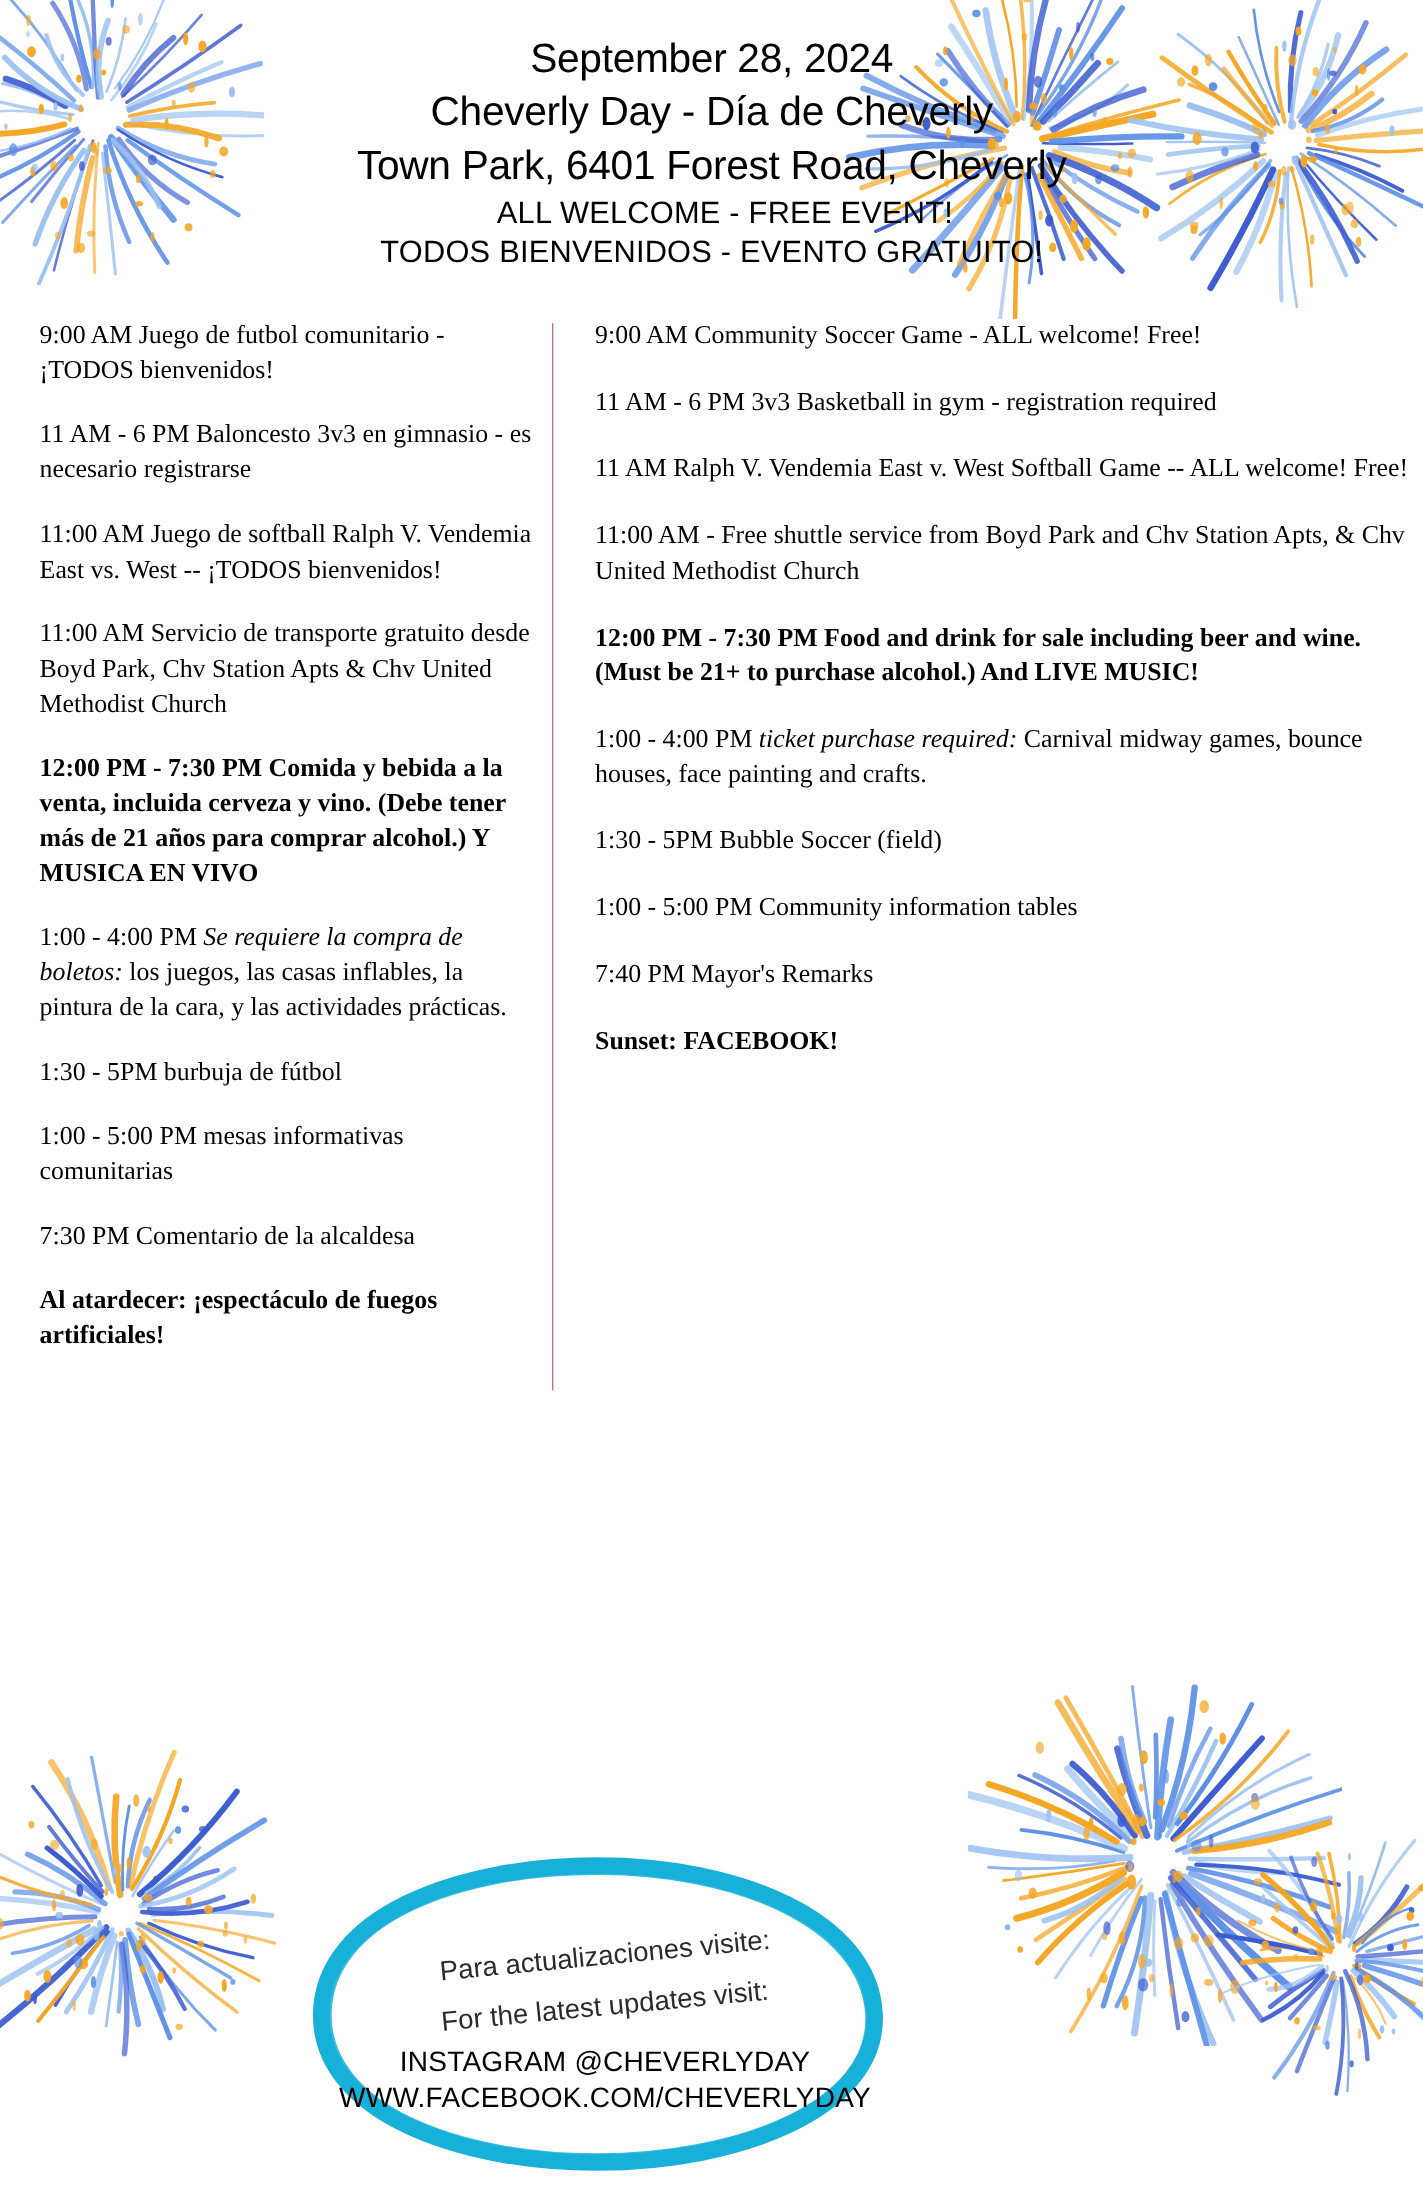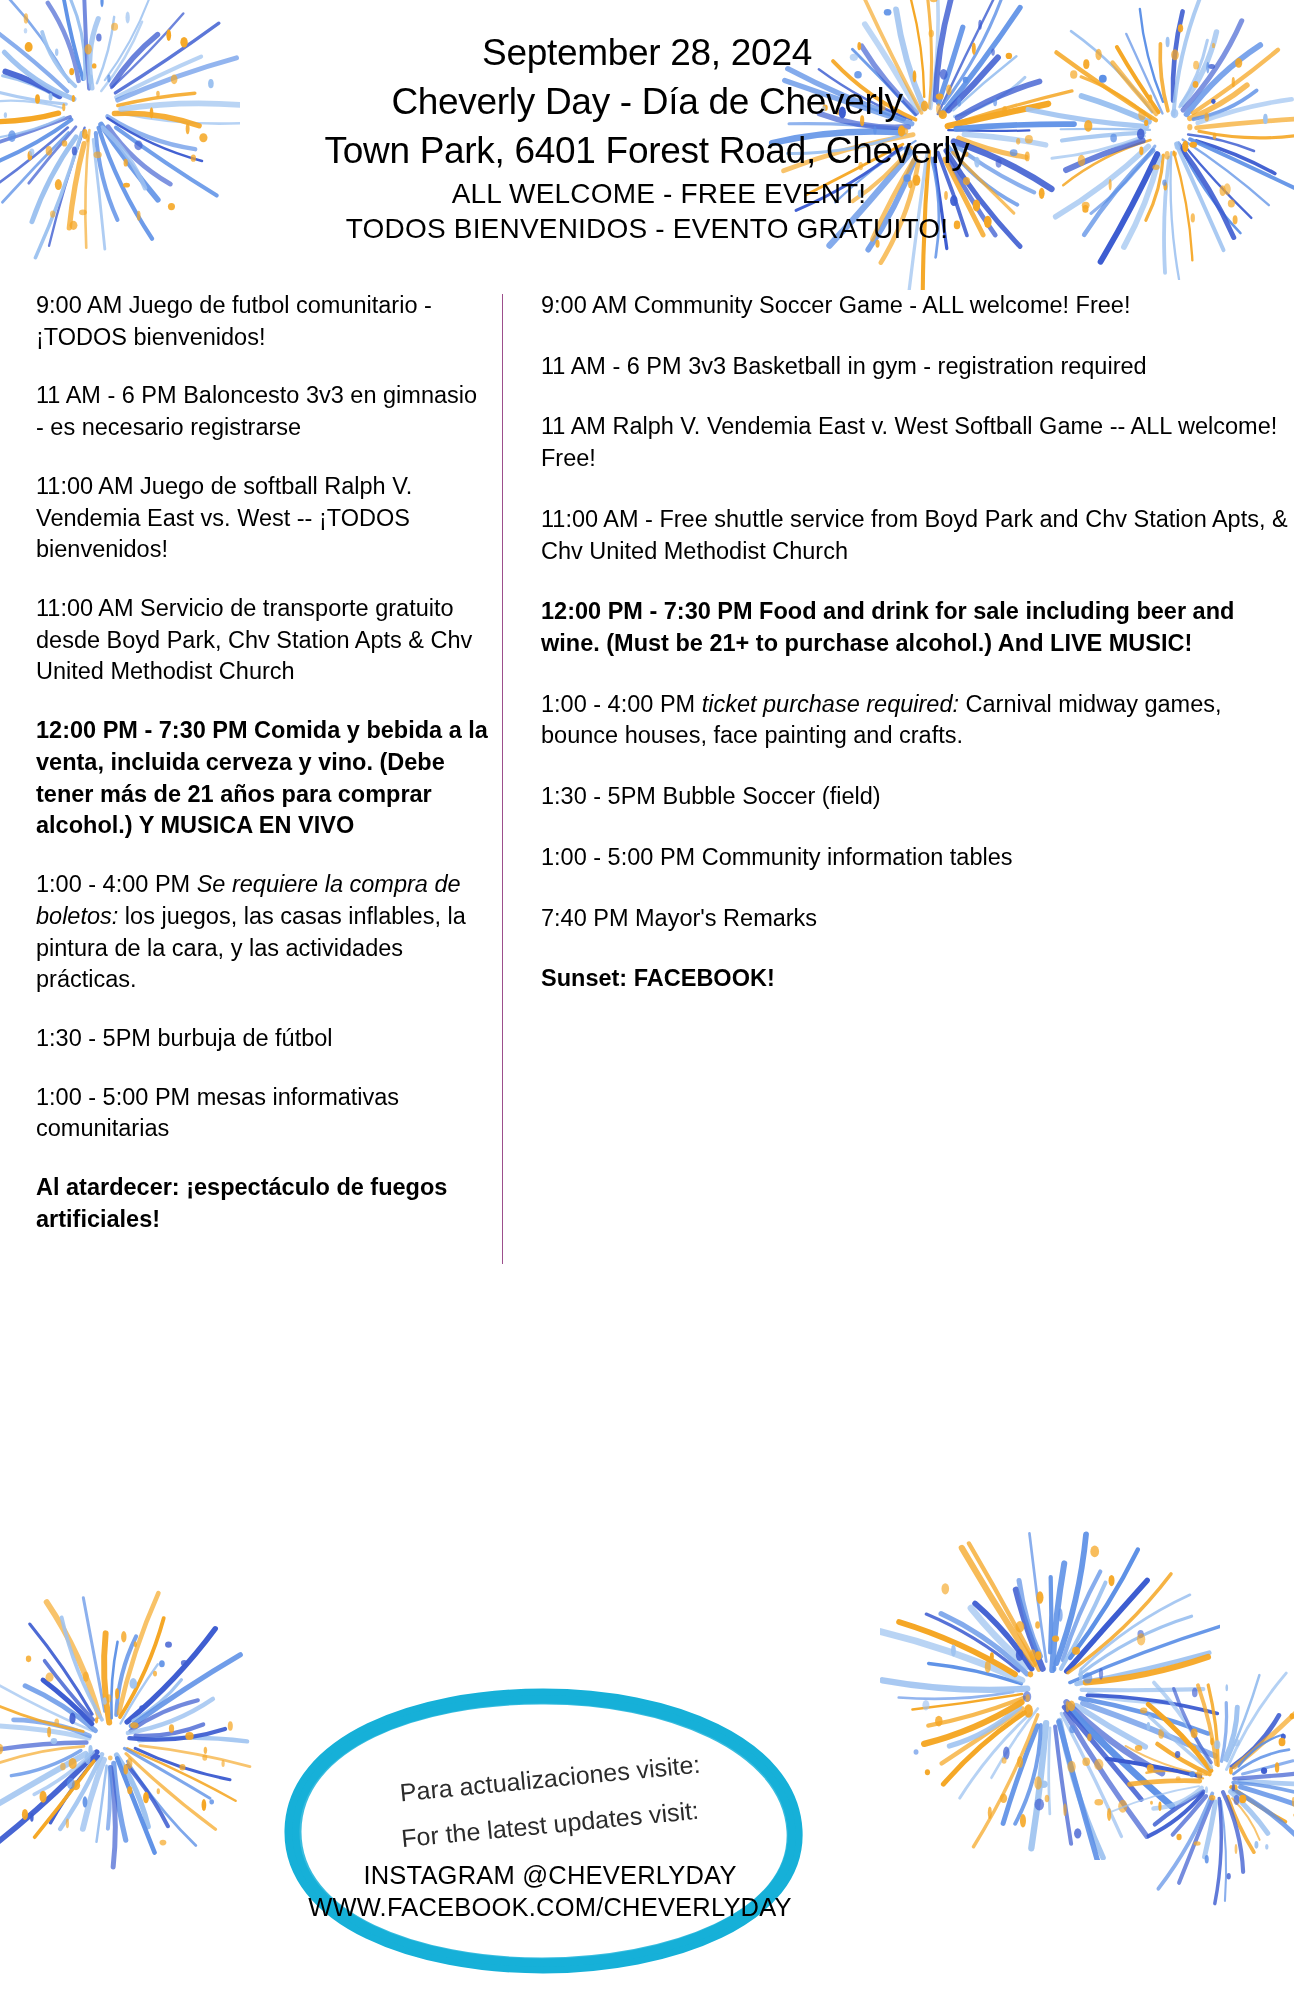--- a/index.html
+++ b/index.html
@@ -78,20 +78,21 @@
     width: 791px;
     padding-left: 38px;
   }
   .col-en .entry { }
 
   .entry {
     font-size: 23.5px;
     line-height: 1.35;
     margin: 0 0 27px 0;
     color: #000;
+    font-family: Liberation Serif, serif;
   }
   .entry.bold { font-weight: bold; }
   .entry .it { font-style: italic; }
   .col-en .entry { margin-bottom: 29px; }
 
   
   .footer {
     position: absolute;
     left: 0;
     top: 1660px;
@@ -757,20 +758,21 @@
 <div class="columns">
   <div class="col col-es" id="col-es">
       <div class="entry">9:00 AM Juego de futbol comunitario - ¡TODOS bienvenidos!</div>
       <div class="entry">11 AM - 6 PM Baloncesto 3v3 en gimnasio - es necesario registrarse</div>
       <div class="entry">11:00 AM Juego de softball Ralph V. Vendemia East vs. West -- ¡TODOS bienvenidos!</div>
       <div class="entry">11:00 AM Servicio de transporte gratuito desde Boyd Park, Chv Station Apts &amp; Chv United Methodist Church</div>
       <div class="entry bold">12:00 PM - 7:30 PM Comida y bebida a la venta, incluida cerveza y vino. (Debe tener más de 21 años para comprar alcohol.) Y MUSICA EN VIVO</div>
       <div class="entry"><span>1:00 - 4:00  PM </span><span class="it">Se requiere la compra de boletos:</span><span> los juegos, las casas inflables, la pintura de la cara, y las actividades prácticas.</span></div>
       <div class="entry">1:30 - 5PM burbuja de fútbol</div>
       <div class="entry">1:00 - 5:00 PM mesas informativas comunitarias</div>
+      <div class="entry">7:30 PM Comentario de la alcaldesa</div>
       <div class="entry bold">Al atardecer: ¡espectáculo de fuegos artificiales!</div>
     </div>
   <div class="divider"></div>
   <div class="col col-en" id="col-en">
       <div class="entry">9:00 AM Community Soccer Game - ALL welcome! Free!</div>
       <div class="entry">11 AM - 6 PM 3v3 Basketball in gym - registration required</div>
       <div class="entry">11 AM Ralph V. Vendemia East v. West Softball Game -- ALL welcome! Free!</div>
       <div class="entry">11:00 AM - Free shuttle service from Boyd Park and Chv Station Apts, &amp; Chv United Methodist Church</div>
       <div class="entry bold">12:00 PM - 7:30 PM Food and drink for sale including beer and wine. (Must be 21+ to purchase alcohol.) And LIVE MUSIC!</div>
       <div class="entry"><span>1:00 - 4:00 PM </span><span class="it">ticket purchase required:</span><span> Carnival midway games, bounce houses, face painting and crafts.</span></div>

